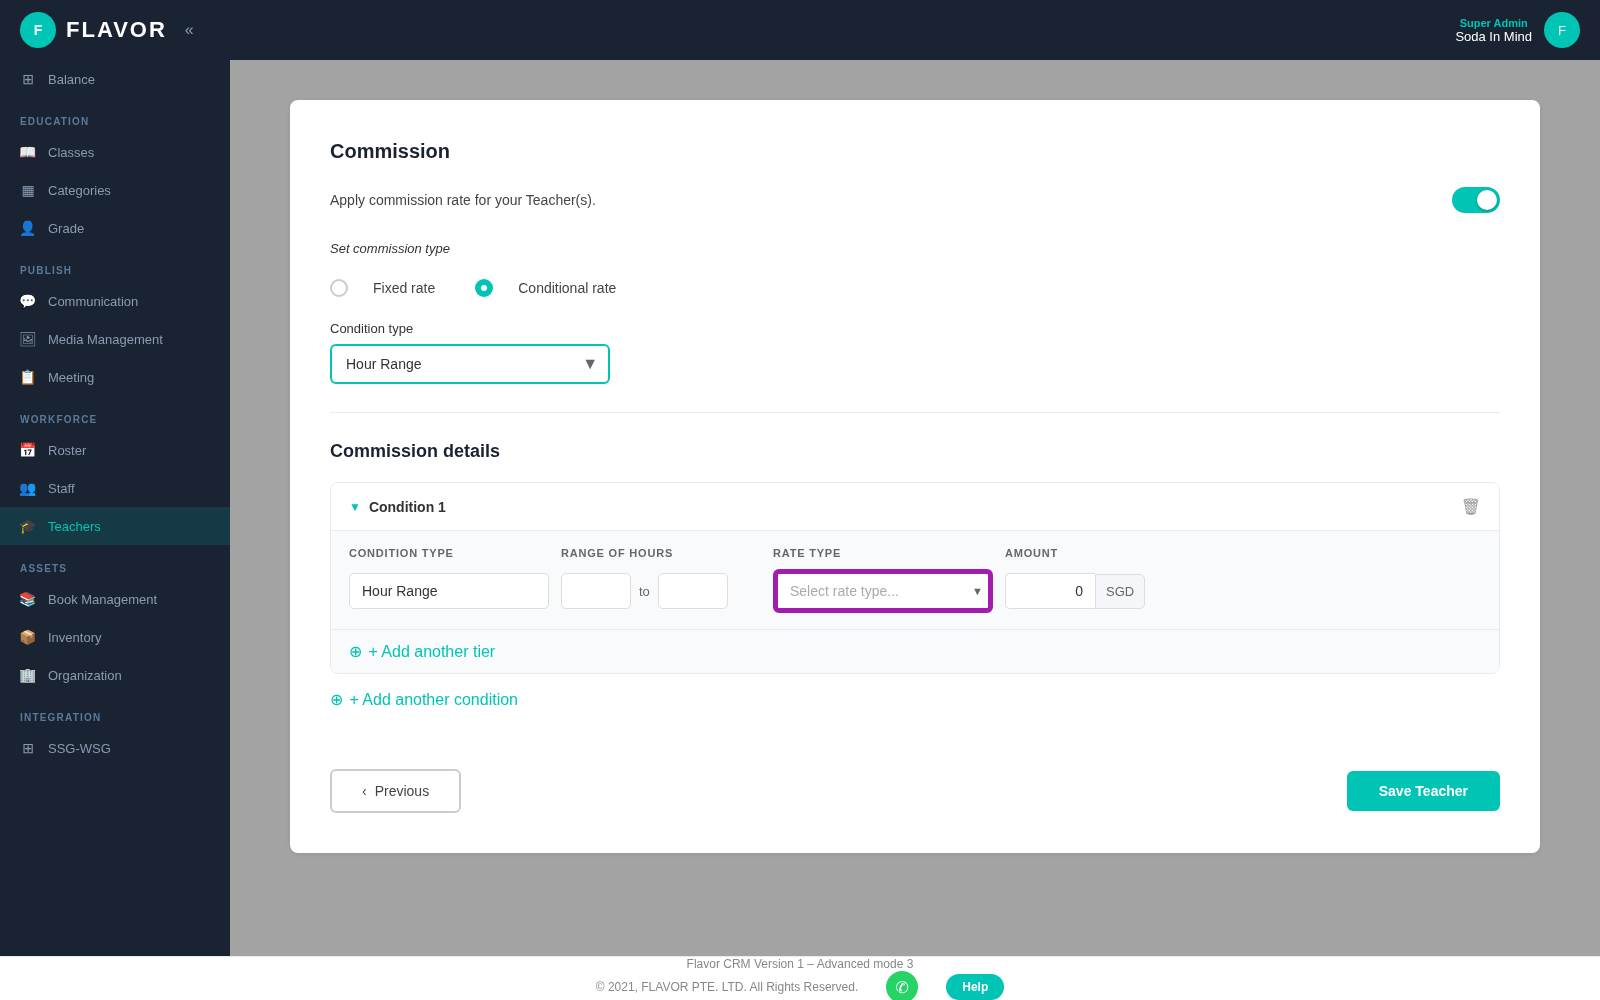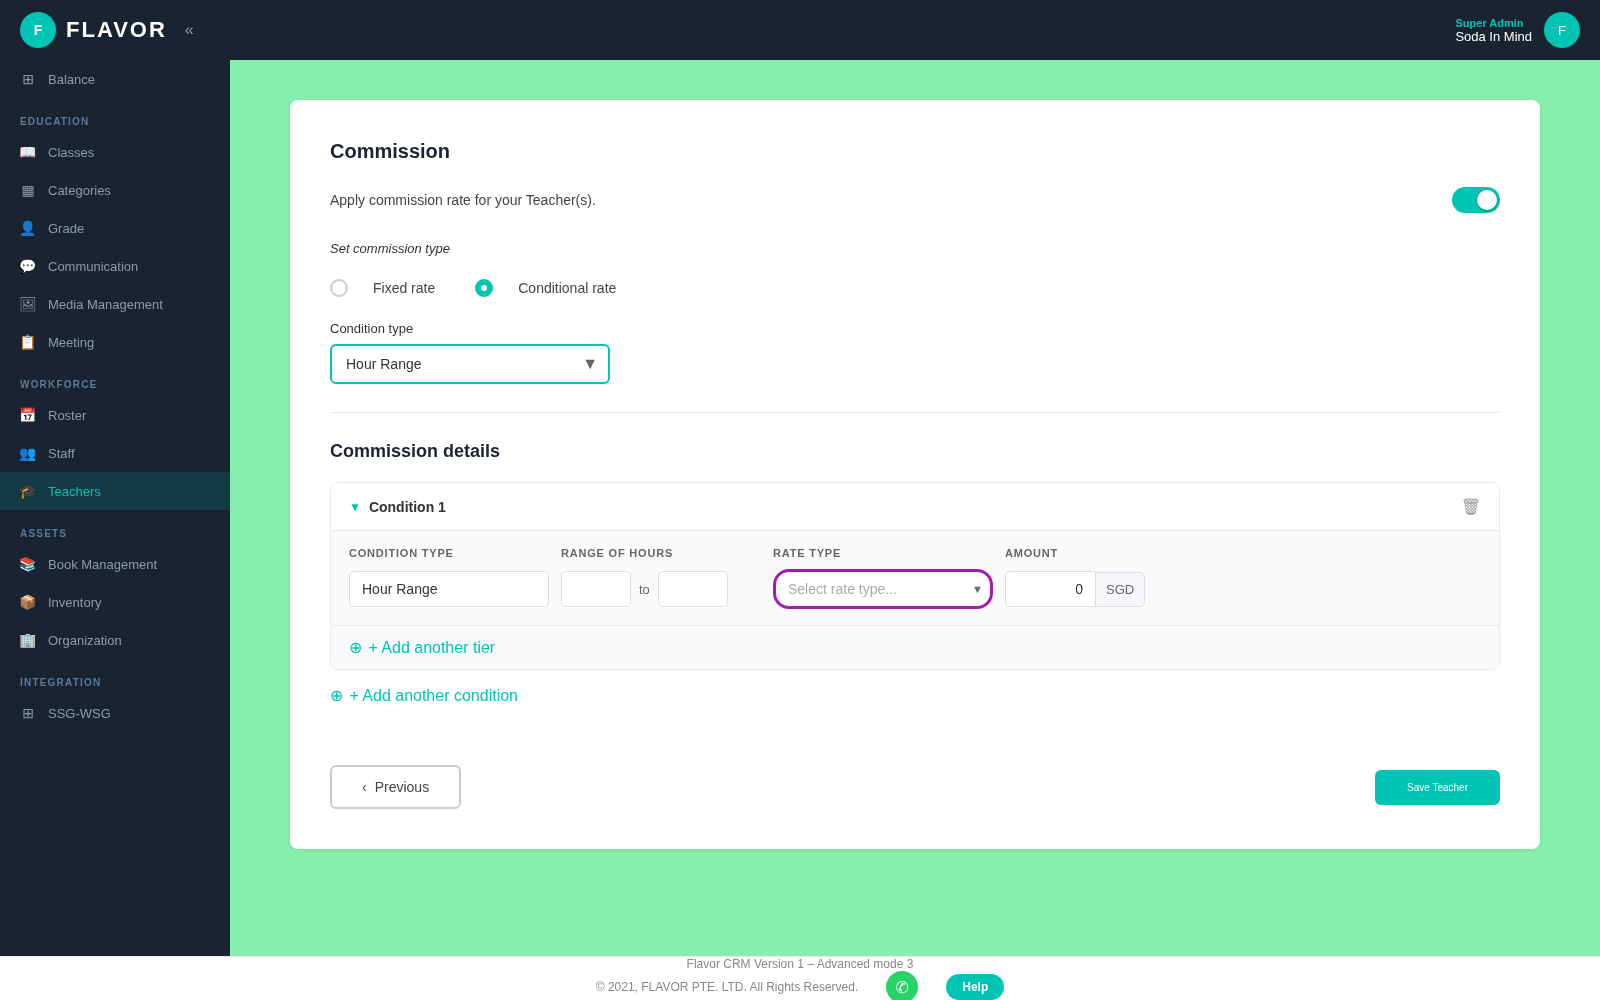--- a/index.html
+++ b/index.html
@@ -54,21 +54,21 @@
       height: 36px;
       background: #00c4b4;
       border-radius: 50%;
       display: flex;
       align-items: center;
       justify-content: center;
       color: white;
       font-size: 13px;
     }
     .user-info {
-      text-align: left;
+      text-align: center;
     }
     .user-role {
       color: #00c4b4;
       font-size: 11px;
       font-weight: 600;
     }
     .user-name {
       color: white;
       font-size: 13px;
       font-weight: 500;
@@ -119,21 +119,21 @@
       justify-content: center;
       font-size: 14px;
       flex-shrink: 0;
     }
 
     
     .main-content {
       flex: 1;
       overflow-y: auto;
       padding: 40px 60px;
-      background: #86efac;
+      background: #a3a3a3;
     }
 
     .content-card {
       background: white;
       border-radius: 8px;
       padding: 40px;
       box-shadow: 0 1px 4px rgba(0,0,0,0.08);
     }
 
     
@@ -354,22 +354,22 @@
     .range-to {
       font-size: 13px;
       color: #666;
     }
     .rate-select-wrapper {
       position: relative;
     }
     .rate-select-wrapper select {
       width: 100%;
       padding: 9px 12px;
-      border: 3px solid #a21caf;
-      border-radius: 16px;
+      border: 5px solid #a21caf;
+      border-radius: 6px;
       font-size: 14px;
       color: #aaa;
       background: white;
       appearance: none;
       cursor: pointer;
       outline: none;
     }
     .rate-select-arrow {
       position: absolute;
       right: 10px;
@@ -455,22 +455,22 @@
       font-size: 14px;
       font-weight: 500;
       color: #444;
       cursor: pointer;
     }
     .btn-save {
       padding: 12px 32px;
       background: #00c4b4;
       border: none;
       border-radius: 6px;
-      font-size: 10px;
-      font-weight: 400;
+      font-size: 14px;
+      font-weight: 700;
       color: white;
       cursor: pointer;
     }
 
     
     .footer {
       height: 44px;
       background: white;
       border-top: 1px solid #e8eaed;
       display: flex;
@@ -546,20 +546,21 @@
     </div>
     <div class="sidebar-item">
       <span class="sidebar-icon">▦</span>
       <span>Categories</span>
     </div>
     <div class="sidebar-item">
       <span class="sidebar-icon">👤</span>
       <span>Grade</span>
     </div>
 
+    <div class="sidebar-section-label">PUBLISH</div>
     <div class="sidebar-item">
       <span class="sidebar-icon">💬</span>
       <span>Communication</span>
     </div>
     <div class="sidebar-item">
       <span class="sidebar-icon">🖼</span>
       <span>Media Management</span>
     </div>
     <div class="sidebar-item">
       <span class="sidebar-icon">📋</span>

